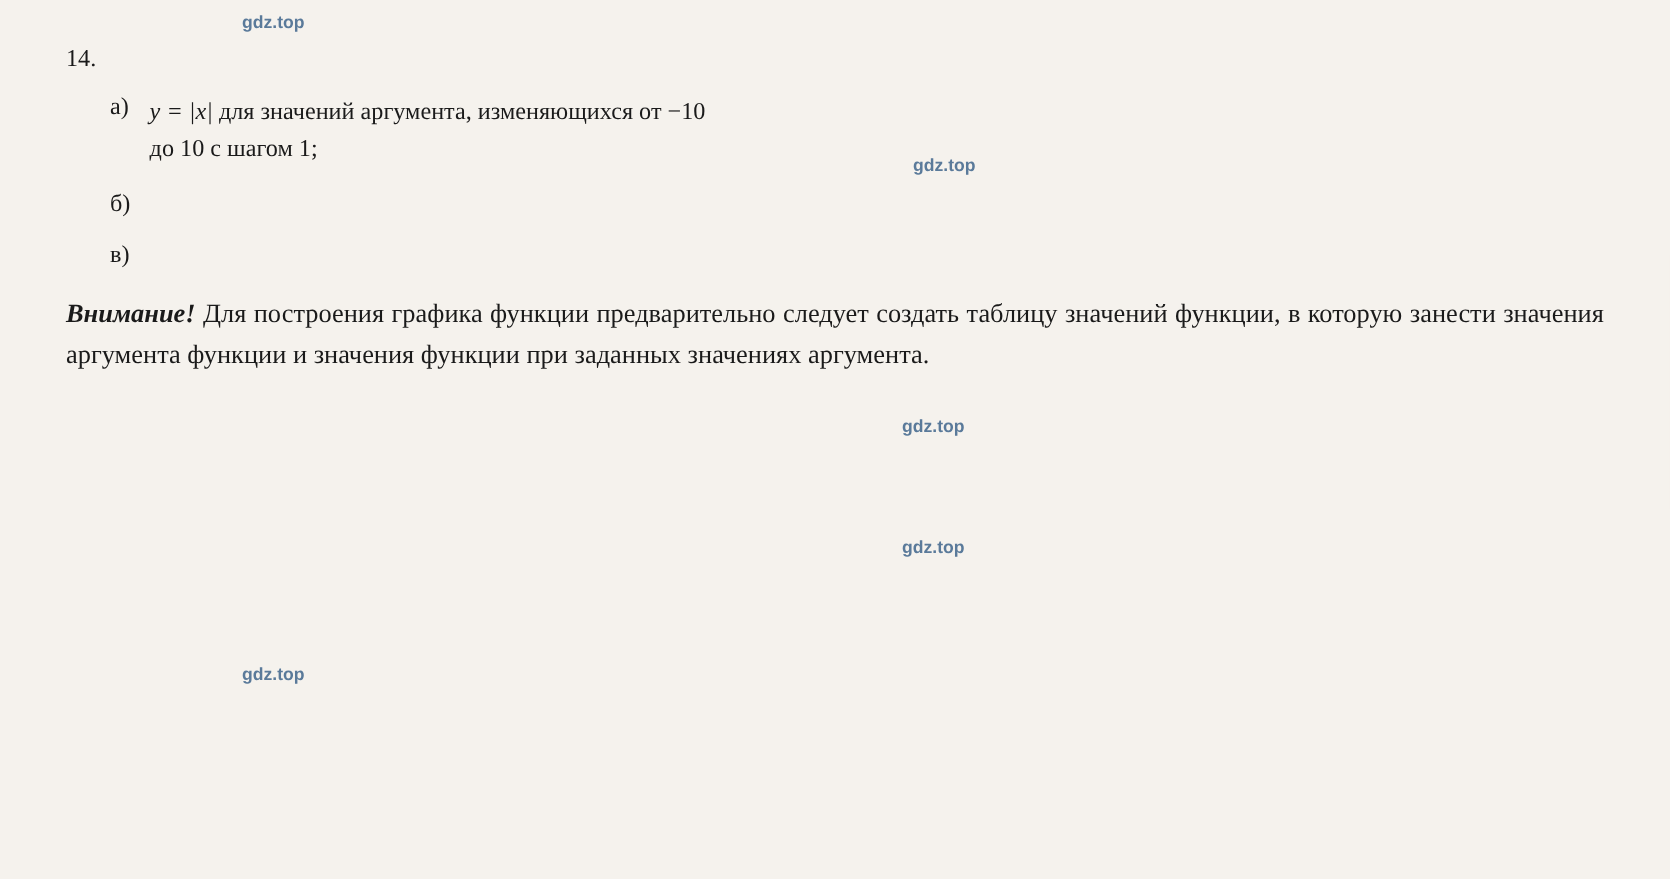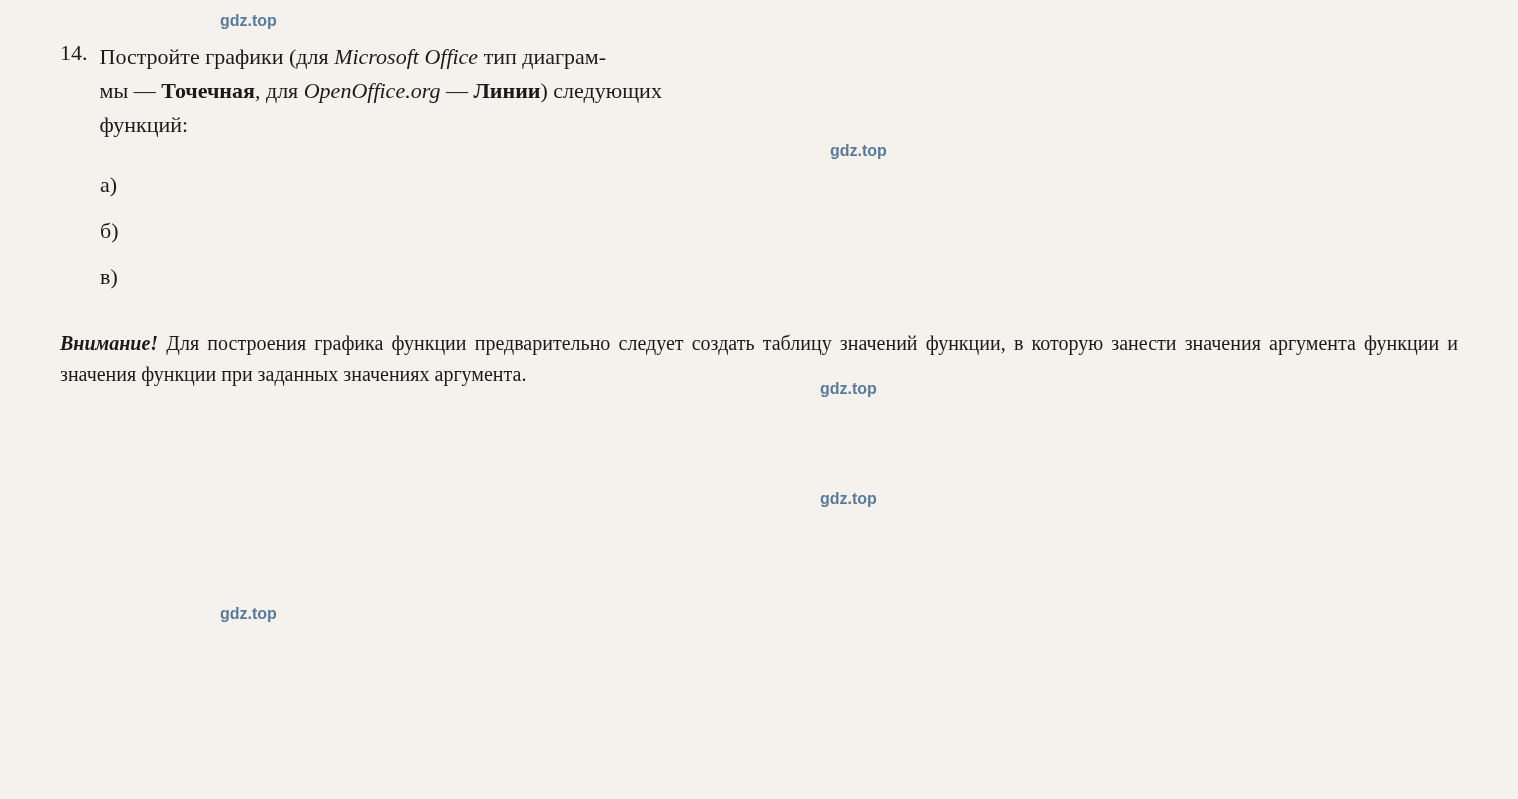--- a/index.html
+++ b/index.html
@@ -31,21 +31,21 @@
 
     .task-block {
       display: flex;
       flex-direction: column;
       gap: 0;
     }
 
     .task-header {
       display: flex;
       gap: 12px;
-      margin-bottom: 16px;
+      margin-bottom: 4px;
     }
 
     .task-number {
       font-size: 22px;
       white-space: nowrap;
       flex-shrink: 0;
     }
 
     .task-text {
       font-size: 22px;
@@ -85,22 +85,22 @@
       flex-shrink: 0;
     }
 
     .sub-content {
       font-size: 22px;
       line-height: 1.55;
       text-align: justify;
     }
 
     .attention-block {
-      margin-top: 38px;
-      font-size: 20px;
+      margin-top: 24px;
+      font-size: 24px;
       line-height: 1.55;
       text-align: justify;
     }
 
     .watermark {
       color: #5a7a9a;
       font-family: Arial, sans-serif;
       font-size: 16px;
       font-weight: bold;
       position: absolute;
@@ -125,33 +125,30 @@
   <span class="watermark" style="top: 12px; left: 220px;">gdz.top</span>
   <span class="watermark" style="top: 142px; left: 830px;">gdz.top</span>
   <span class="watermark" style="top: 380px; left: 820px;">gdz.top</span>
   <span class="watermark" style="top: 490px; left: 820px;">gdz.top</span>
   <span class="watermark" style="top: 605px; left: 220px;">gdz.top</span>
 
   <div class="task-block">
 
     <div class="task-header">
       <span class="task-number">14.</span>
-      <div>
-        <span class="task-text">
-          Постройте графики (для <span class="italic">Microsoft</span> <span class="italic">Office</span> тип диаграм-<br>
-          мы — <span class="bold">Точечная</span>, для <span class="italic">OpenOffice.org</span> — <span class="bold">Линии</span>) следующих<br>
-          функций:
-        </span>
-      </div>
     </div>
 
     <div class="sub-items">
 
       <div class="sub-item">
         <span class="sub-label">а)</span>
+        <div class="sub-content">
+          <span class="math">y = |x|</span> для значений аргумента, изменяющихся от −10<br>
+          до 10 с шагом 1;
+        </div>
       </div>
 
       <div class="sub-item">
         <span class="sub-label">б)</span>
       </div>
 
       <div class="sub-item">
         <span class="sub-label">в)</span>
       </div>
 

